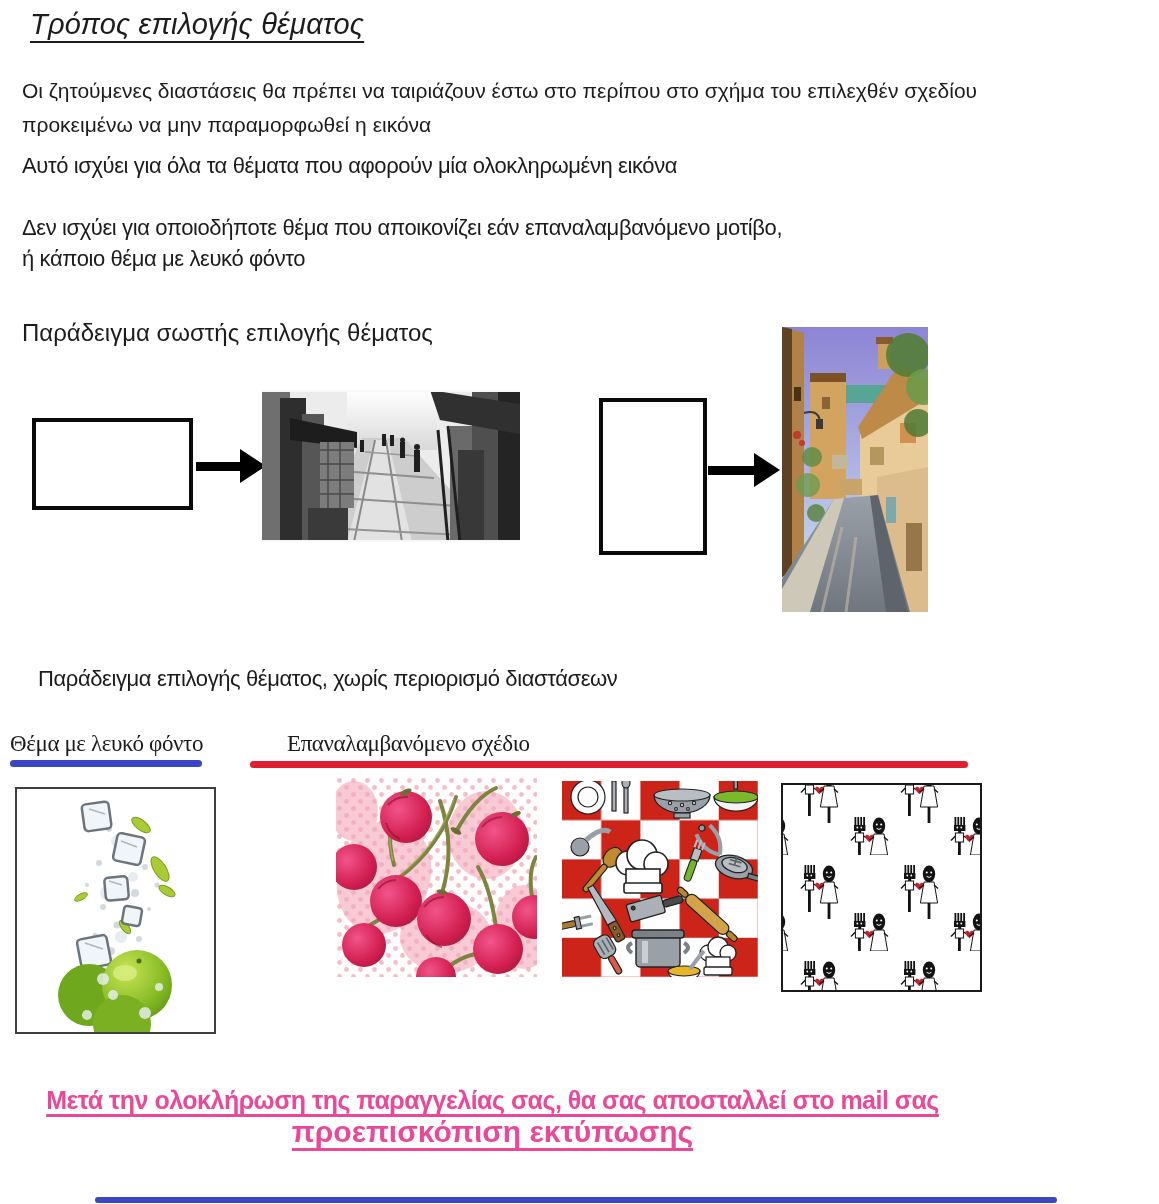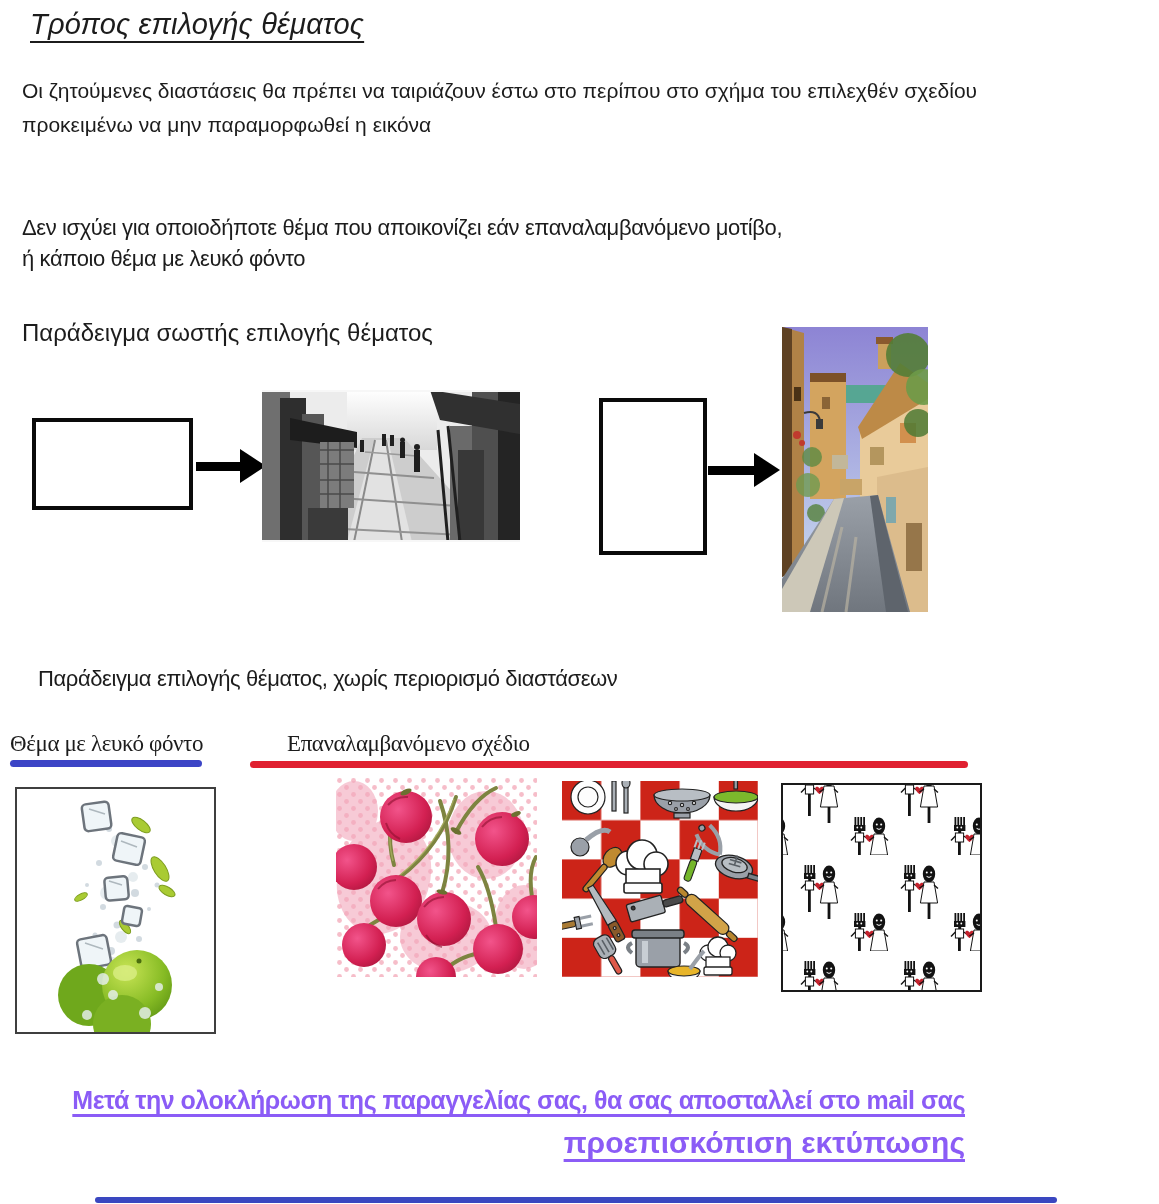--- a/index.html
+++ b/index.html
@@ -26,39 +26,40 @@
   .rect1{left:32px;top:418px;width:161px;height:92px;}
   .rect2{left:599px;top:398px;width:108px;height:157px;}
   .arrow1{left:196px;top:448px;}
   .arrow2{left:708px;top:452px;}
   .img-bw{left:262px;top:390px;}
   .img-wc{left:782px;top:327px;}
   .img-lime{left:15px;top:787px;border:2px solid #3f3f3f;box-sizing:content-box;}
   .img-cherry{left:336px;top:777px;}
   .img-kitchen{left:562px;top:781px;}
   .img-cutlery{left:781px;top:783px;border:2px solid #1a1a1a;}
-  .footer{left:20px;top:1086px;width:945px;text-align:right;color:#8b5cf6;}
+  .footer{left:20px;top:1086px;width:945px;text-align:center;color:#ec4899;}
   .footer .l1{font-size:25px;font-weight:bold;letter-spacing:-0.5px;
               text-decoration:underline;text-decoration-thickness:3px;text-underline-offset:5px;}
-  .footer .l2{font-size:30px;font-weight:bold;margin-top:11px;display:inline-block;
+  .footer .l2{font-size:30px;font-weight:bold;display:inline-block;
               text-decoration:underline;text-decoration-thickness:3px;text-underline-offset:6px;}
   .bottom-bar{left:95px;top:1197px;width:962px;height:6px;background:#3a47c0;border-radius:3px;}
 </style>
 </head>
 <body>
 
 <div class="page">
 
   <div class="abs title">Τρόπος επιλογής θέματος</div>
 
   <div class="abs p1 body-text">
     <div>Οι ζητούμενες διαστάσεις θα πρέπει να ταιριάζουν έστω στο περίπου στο σχήμα του επιλεχθέν σχεδίου</div>
     <div>προκειμένω να μην παραμορφωθεί η εικόνα</div>
   </div>
 
+  <div class="abs p2 cond">Αυτό ισχύει για όλα τα θέματα που αφορούν μία ολοκληρωμένη εικόνα</div>
 
   <div class="abs p3 cond">
     <div>Δεν ισχύει για οποιοδήποτε θέμα που αποικονίζει εάν επαναλαμβανόμενο μοτίβο,</div>
     <div>ή κάποιο θέμα με λευκό φόντο</div>
   </div>
 
   <div class="abs sec1">Παράδειγμα σωστής επιλογής θέματος</div>
 
   <div class="abs ph-rect rect1"></div>
 

